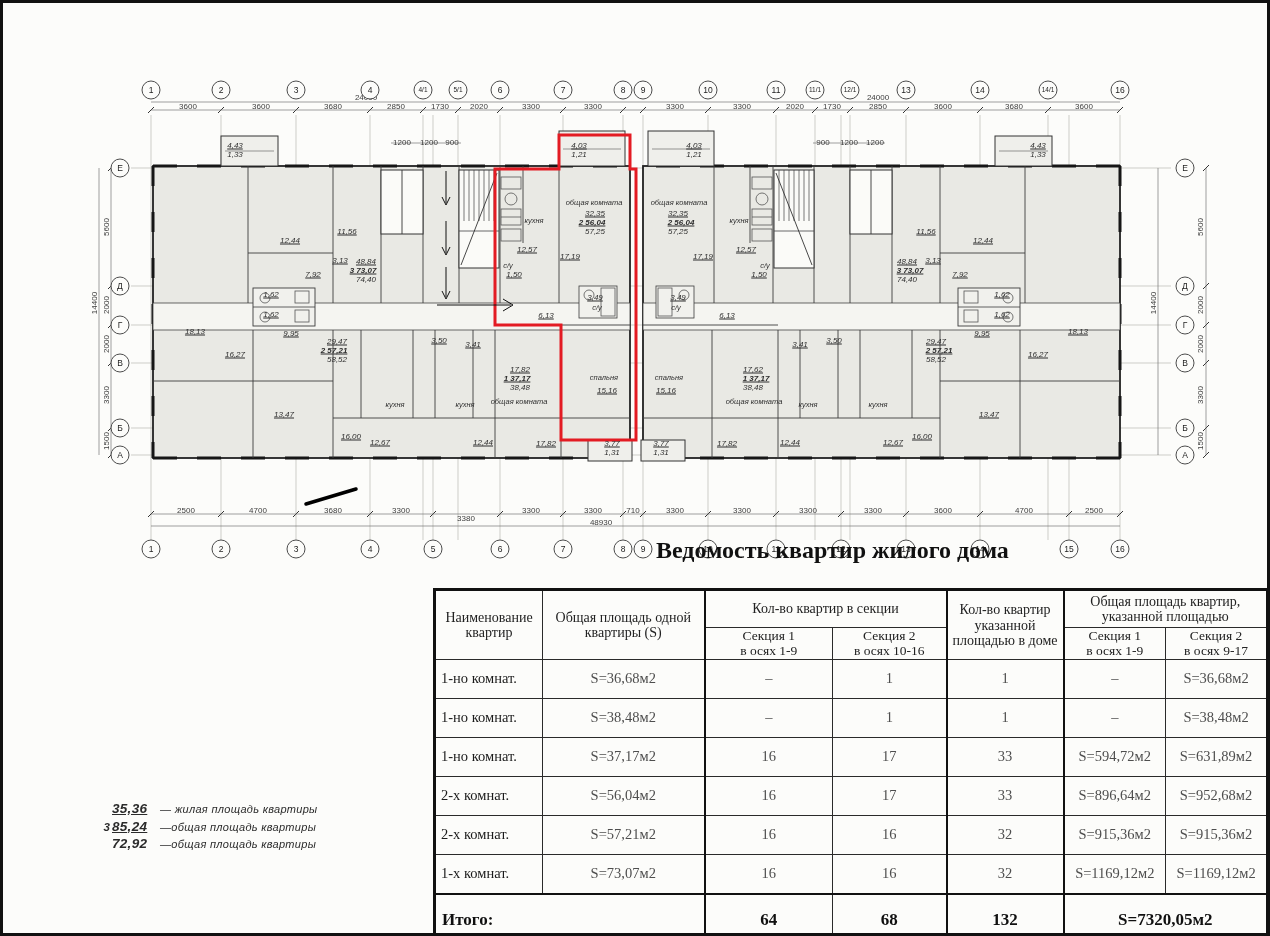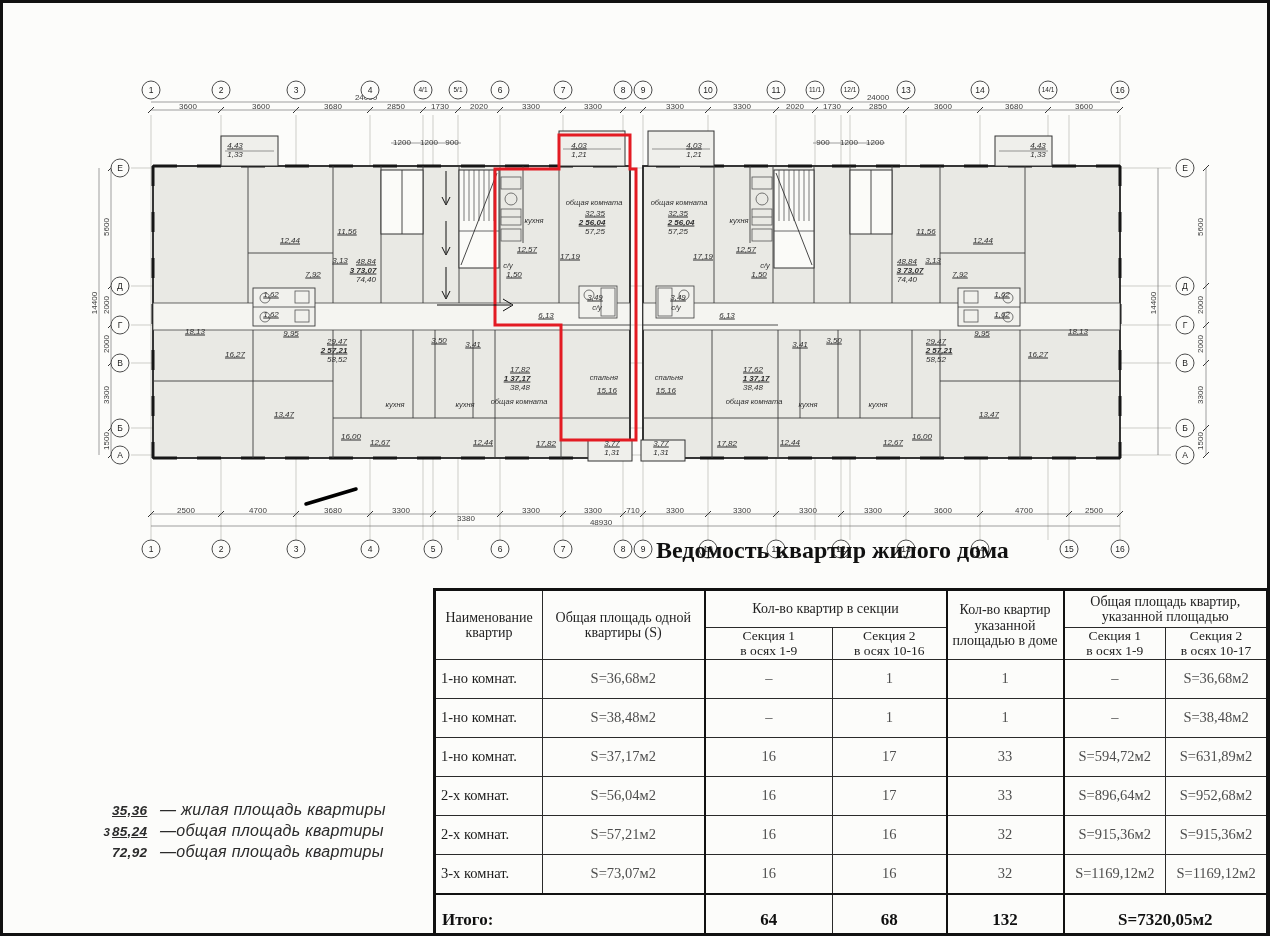--- a/index.html
+++ b/index.html
@@ -40,21 +40,21 @@
   .vtable tbody td.c0{text-align:left;padding-left:5px;color:#1b1b1b;}
   .vtable tr.total td{height:48px;border-top:2.5px solid #111;font-weight:bold;
       font-size:17px;color:#101010;}
   .vtable tr.total td.lab{text-align:left;padding-left:6px;}
   
   .legend{position:absolute;left:94px;top:797px;font-style:italic;color:#2b2b2b;z-index:4;}
   .lg-line{display:flex;align-items:baseline;line-height:1.3;}
   .lg-pre{width:13px;font-weight:bold;font-size:11.5px;text-align:right;margin-right:2px;}
   .lg-num{min-width:44px;font-weight:bold;font-size:13.5px;letter-spacing:.3px;}
   .lg-num.u{text-decoration:underline;}
-  .lg-text{font-size:16px;margin-left:4px;letter-spacing:.3px;}
+  .lg-text{font-size:11px;margin-left:4px;letter-spacing:.3px;}
   .lg-line.only-text .lg-text{margin-left:62px;}
 </style>
 </head>
 <body>
 
 <div class="page">
 
   <div class="titleblock">
   </div>
 
@@ -459,21 +459,21 @@
         <th>
           <div>Секция 2</div>
           <div>в осях 10-16</div>
         </th>
         <th class="hl">
           <div>Секция 1</div>
           <div>в осях 1-9</div>
         </th>
         <th>
           <div>Секция 2</div>
-          <div>в осях 10-17</div>
+          <div>в осях 9-17</div>
         </th>
       </tr>
     </thead>
     <tbody id="t-body">
         <tr>
           <td class="c0">1-но комнат.</td>
           <td class="c1">S=36,68м2</td>
           <td class="c2 hl">–</td>
           <td class="c3">1</td>
           <td class="c4 hl">1</td>
@@ -510,21 +510,21 @@
         <tr>
           <td class="c0">2-х комнат.</td>
           <td class="c1">S=57,21м2</td>
           <td class="c2 hl">16</td>
           <td class="c3">16</td>
           <td class="c4 hl">32</td>
           <td class="c5 hl">S=915,36м2</td>
           <td class="c6">S=915,36м2</td>
         </tr>
         <tr>
-          <td class="c0">3-х комнат.</td>
+          <td class="c0">1-х комнат.</td>
           <td class="c1">S=73,07м2</td>
           <td class="c2 hl">16</td>
           <td class="c3">16</td>
           <td class="c4 hl">32</td>
           <td class="c5 hl">S=1169,12м2</td>
           <td class="c6">S=1169,12м2</td>
         </tr>
       </tbody>
     <tbody>
       <tr class="total">

